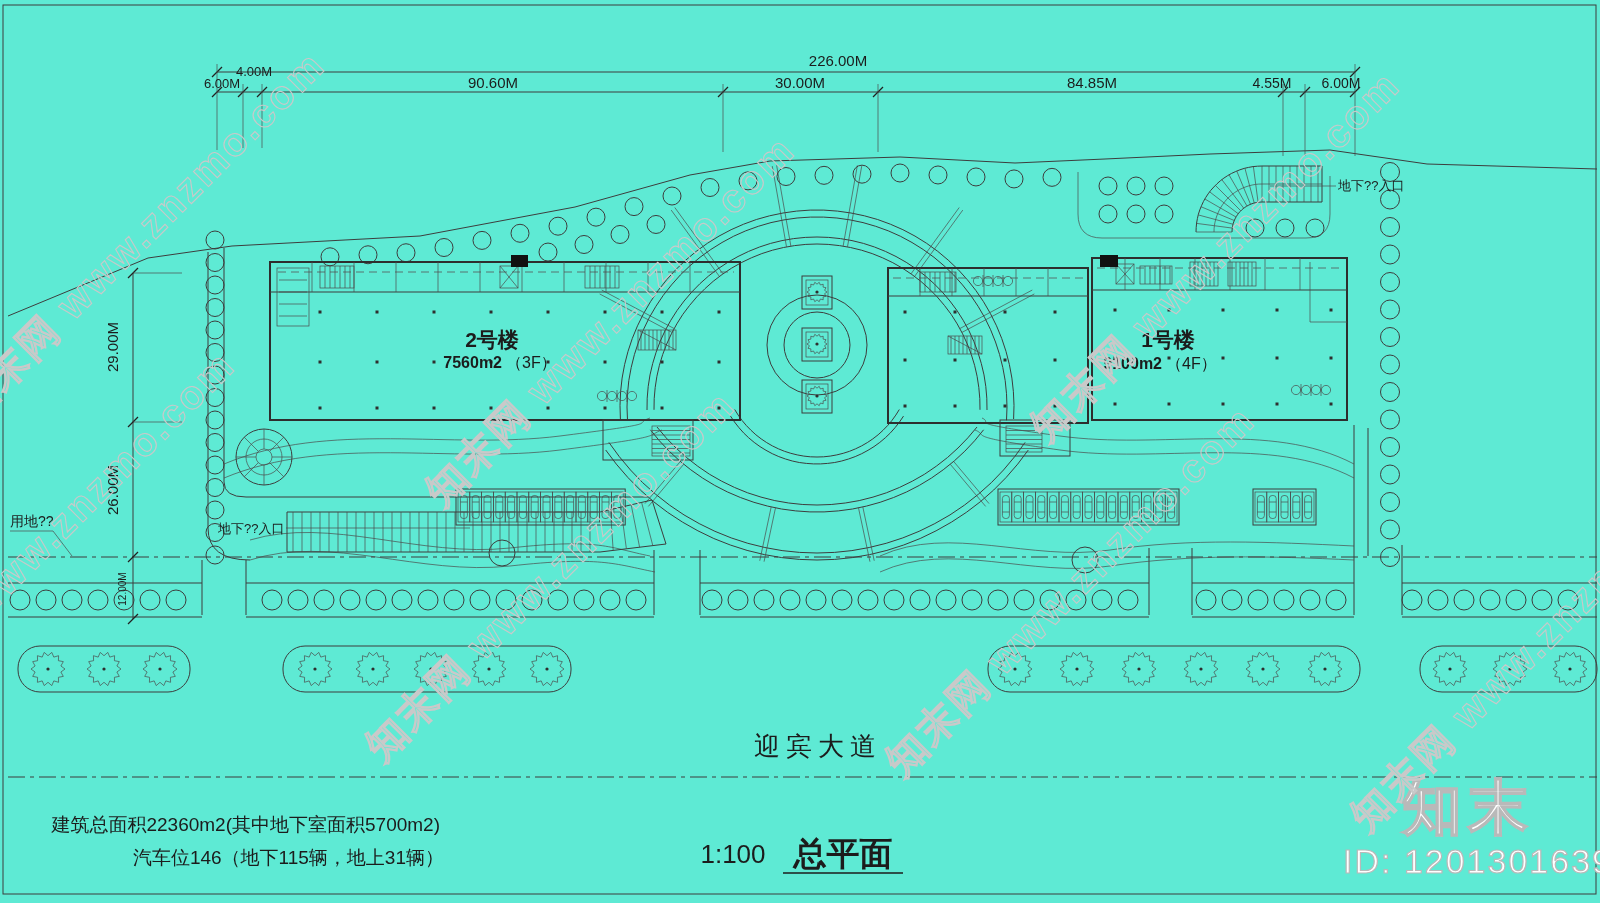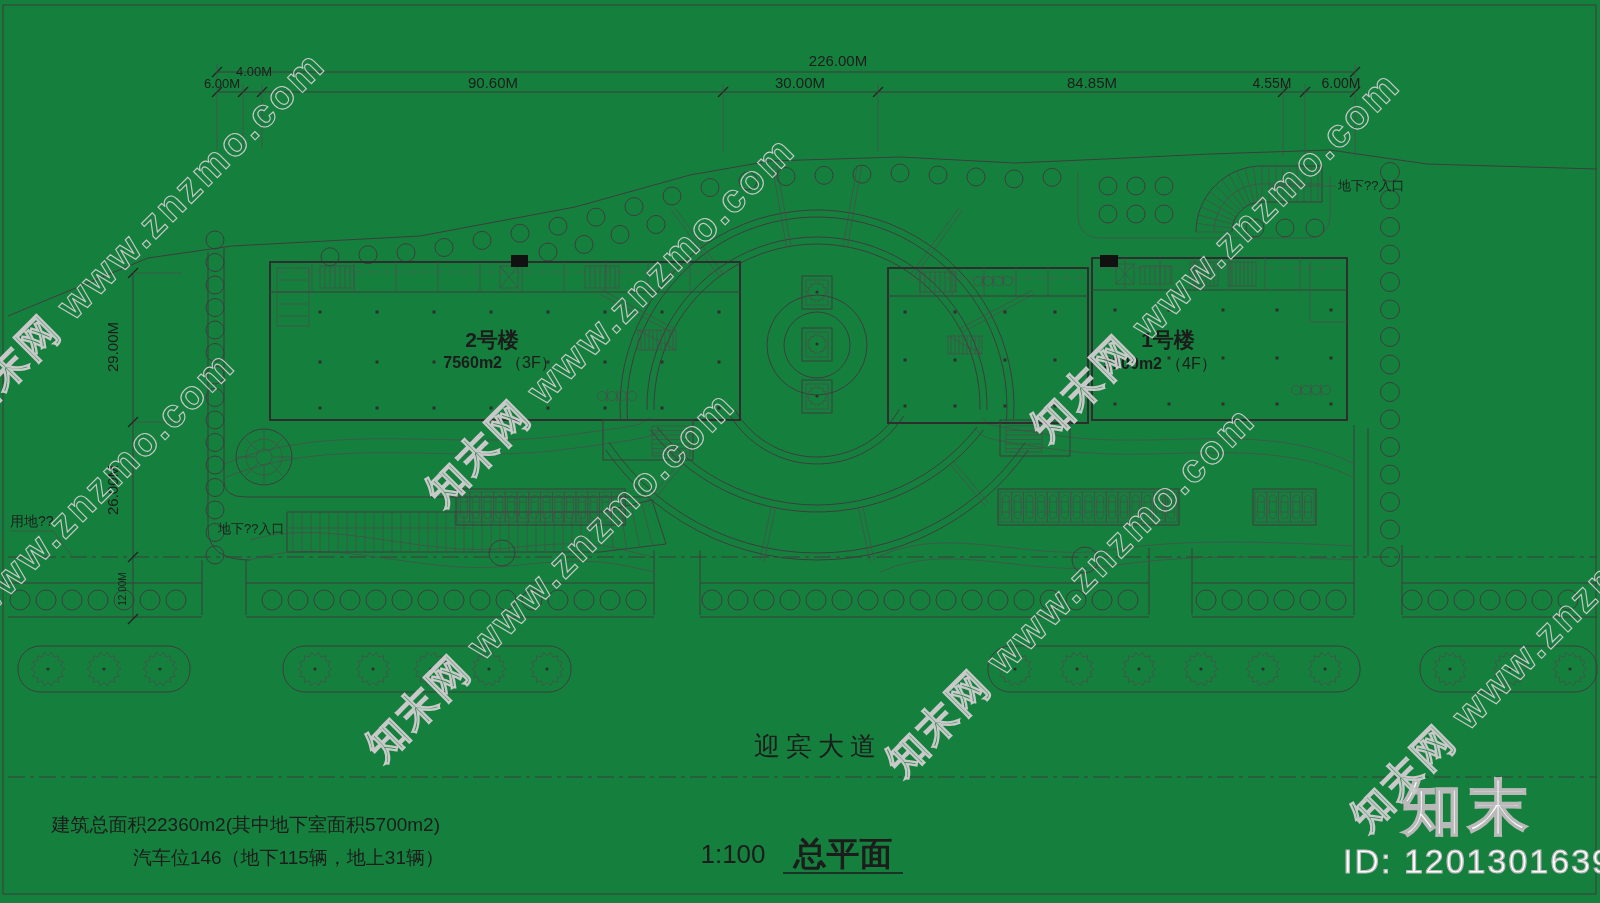--- a/index.html
+++ b/index.html
@@ -1,16 +1,16 @@
 <!DOCTYPE html>
 <html><head>
 <meta charset="utf-8">
 <style>
   html,body{margin:0;padding:0;background:#ffffff}
-  .canvas{position:relative;width:1600px;height:903px;background:#15803d;overflow:hidden}
+  .canvas{position:relative;width:1600px;height:903px;background:#5eead4;overflow:hidden}
   svg{display:block}
   .ln{fill:none;stroke:#3d3d3d;stroke-width:1}
   .ln2{fill:none;stroke:#2e2e2e;stroke-width:2}
   .thin{fill:none;stroke:#4a4a4a;stroke-width:.7}
   .dot{fill:#2e2e2e;stroke:none}
   .blk{fill:#111;stroke:none}
   .dashdot{fill:none;stroke:#3d3d3d;stroke-width:1.1;stroke-dasharray:17 5 4 5}
   .dash{fill:none;stroke:#555;stroke-width:.8;stroke-dasharray:8 5}
   .tickln{fill:none;stroke:#222;stroke-width:1.3}
   .txt{fill:#1c1c1c;font-family:"Liberation Sans","DejaVu Sans",sans-serif}

